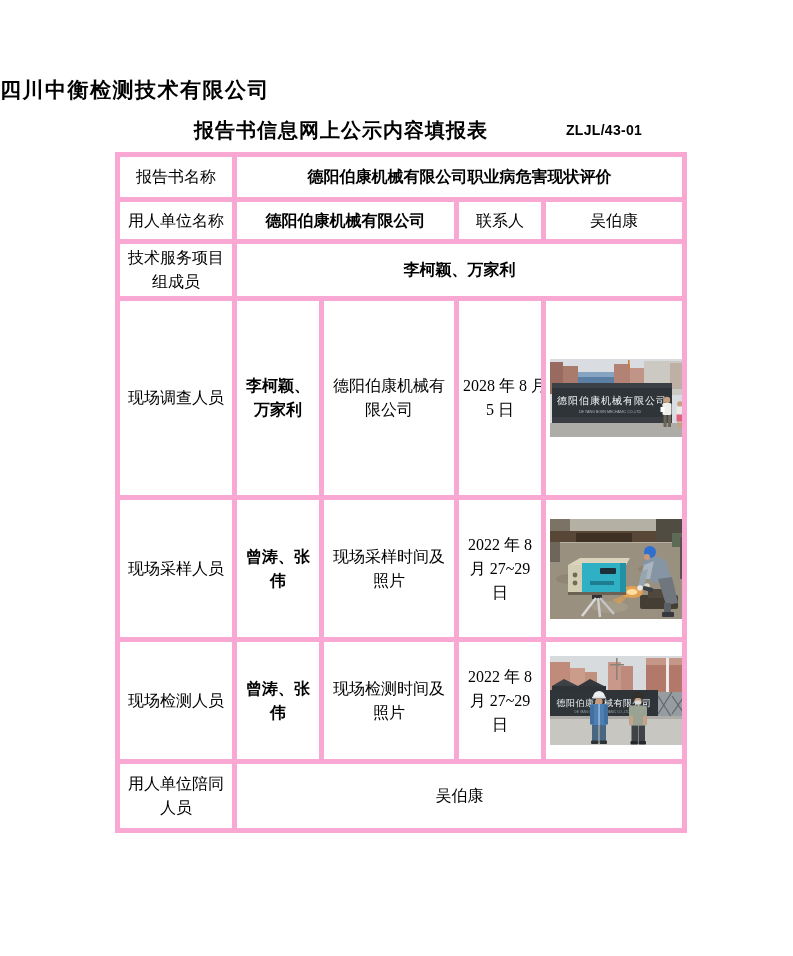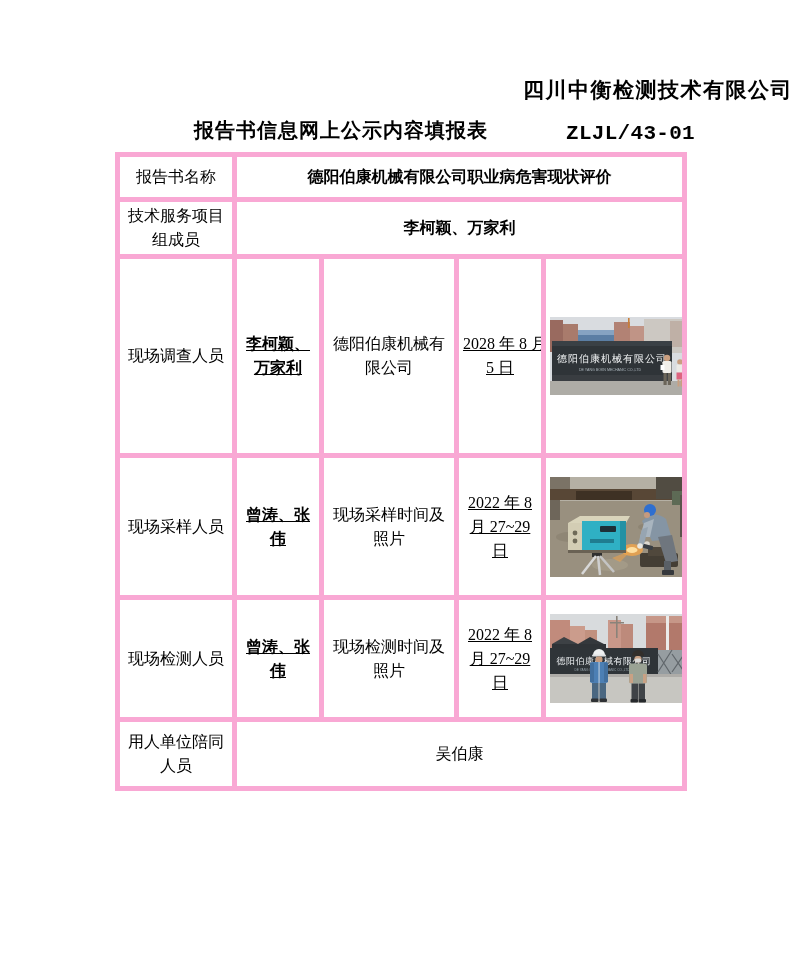--- a/index.html
+++ b/index.html
@@ -9,39 +9,38 @@
     width: 793px;
     height: 956px;
     background: #ffffff;
     color: #000;
     font-family: "Liberation Sans", "DejaVu Sans", sans-serif;
     overflow: hidden;
   }
   .doc-title {
     position: absolute;
     top: 76px; left: 0; width: 100%;
-    text-align: right;
+    text-align: left;
     font-size: 21px;
     font-weight: 700;
     letter-spacing: 1.5px;
   }
   .form-title {
     position: absolute;
     top: 117px; left: 194px;
     font-size: 20px;
     font-weight: 700;
     letter-spacing: 1px;
   }
   .doc-code {
     position: absolute;
     top: 122px; left: 566px;
-    font-size: 21px;
+    font-size: 14px;
     font-weight: 700;
     letter-spacing: 0.3px;
-    font-family: Liberation Mono, monospace;
   }
   table.report {
     position: absolute;
     top: 152px; left: 115px;
     width: 567px;
     border-collapse: collapse;
     table-layout: fixed;
   }
   table.report td {
     border: 5px solid #f9a8d4;
@@ -51,21 +50,21 @@
     line-height: 1.5;
     padding: 2px 4px;
     overflow: hidden;
   }
   .b { font-weight: 700; margin-top: 48px; }
   .date {
     font-family: "Liberation Serif", "DejaVu Serif", serif;
     font-size: 14px;
     line-height: 1.55;
   }
-  .line { display: block; white-space: nowrap; text-decoration: underline; }
+  .line { display: block; white-space: nowrap; }
   .photo-cell { padding: 0 0 0 1px; text-align: left; }
   .photo-cell svg { display: inline-block; vertical-align: middle; }
 </style>
 </head>
 <body>
 
 <div class="page">
 
   <div class="doc-title">四川中衡检测技术有限公司</div>
   <div class="form-title">报告书信息网上公示内容填报表</div>
@@ -79,20 +78,26 @@
         <col style="width:87px">
         <col style="width:141px">
     </colgroup>
 
     <tbody>
         <tr style="height:45px">
       <td>报告书名称</td>
       <td colspan="4" class="b">德阳伯康机械有限公司职业病危害现状评价</td>
     </tr>
 
+    <tr style="height:42px">
+      <td>用人单位名称</td>
+      <td colspan="2" class="b">德阳伯康机械有限公司</td>
+      <td>联系人</td>
+      <td>吴伯康</td>
+    </tr>
 
 
     <tr style="height:42px">
       <td>技术服务项目组成员</td>
       <td colspan="4" class="b">李柯颖、万家利</td>
     </tr>
 
     <tr style="height:199px">
       <td>现场调查人员</td>
       <td class="b">

